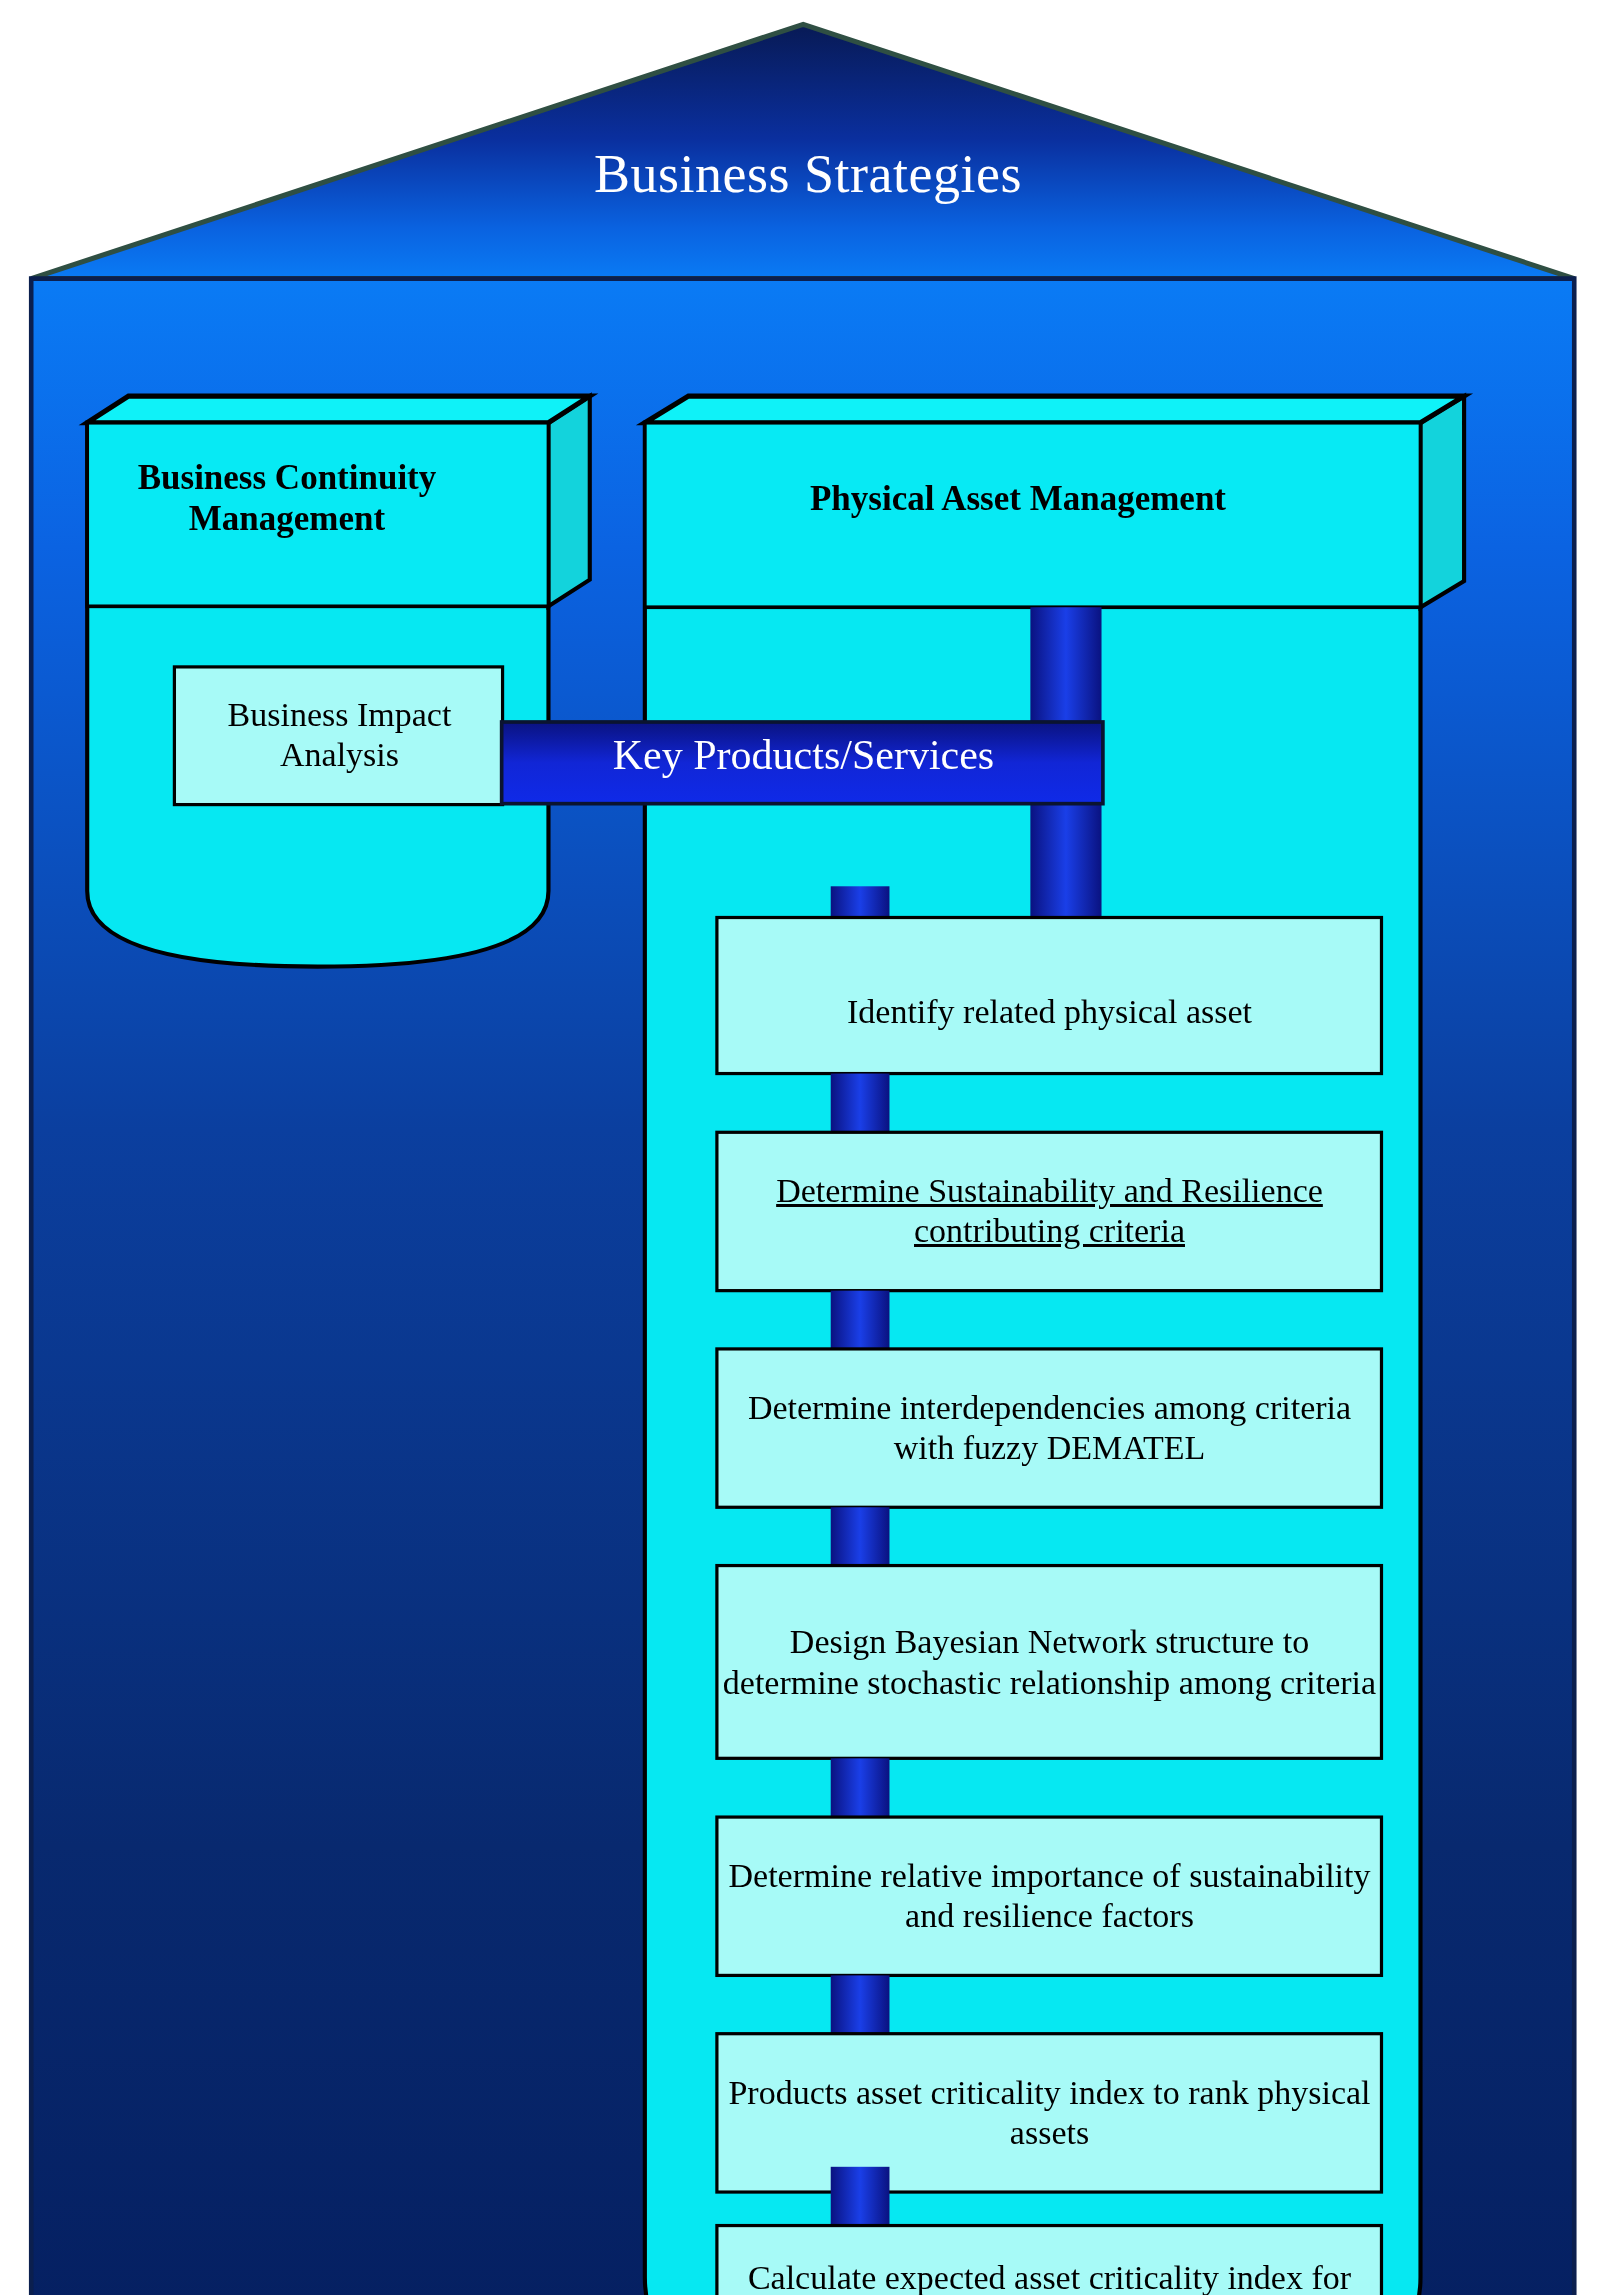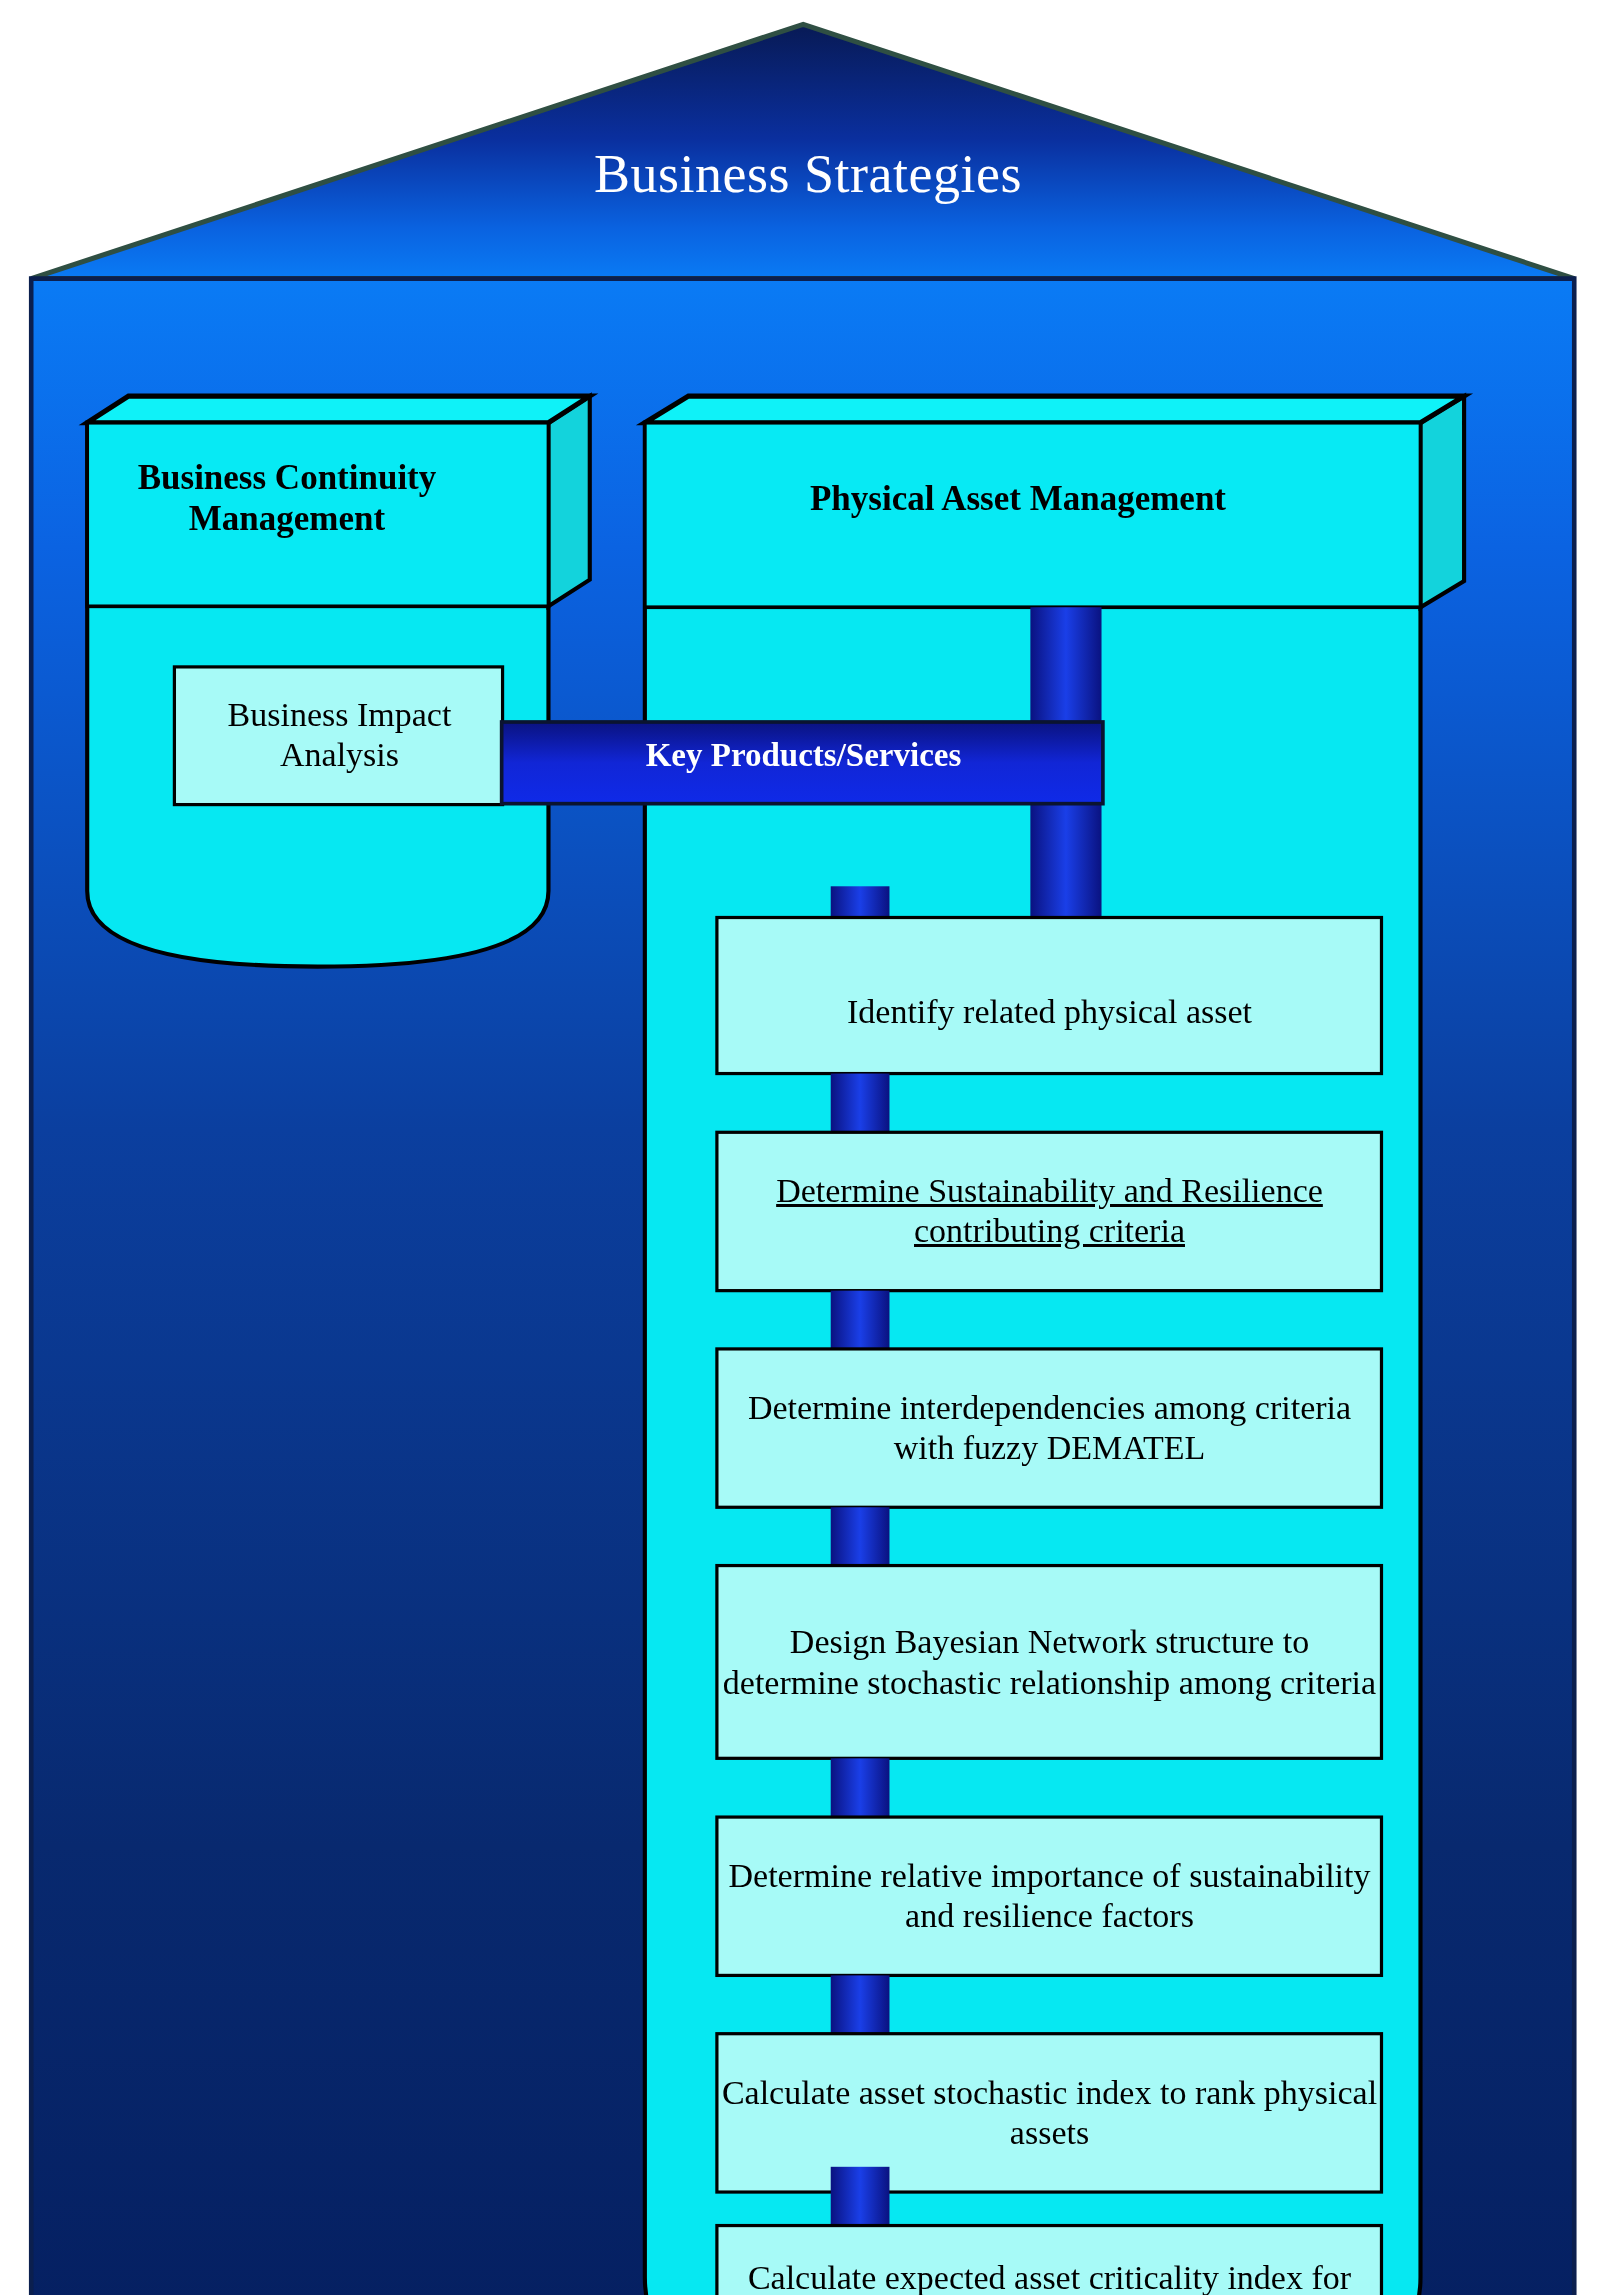--- a/index.html
+++ b/index.html
@@ -33,21 +33,21 @@
   }
   .hdr-bcm{ left:76px; top:452px; width:422px; height:92px;font-family:Liberation Serif, serif; }
   .hdr-pam{ left:628px; top:473px; width:780px; height:51px; }
 
   .bia-label{
     left:179px; top:689px; width:321px; height:92px;
     font-size:34px; color:#000000;
   }
   .kps-label{
     left:505px; top:730px; width:597px; height:51px;
-    font-size:33px; font-weight:bold; color:#ffffff;
+    font-size:42px; font-weight:normal; color:#ffffff;
   }
   .step-label{
     font-size:34px; color:#000000;
     left:721px; width:657px;
   }
 </style>
 </head>
 <body>
 
 <div id="root">
@@ -179,17 +179,17 @@
 
   <div class="txt bia-label">Business Impact Analysis</div>
 
   <div class="txt kps-label">Key Products/Services</div>
 
   <div class="txt step-label" style="top:917px;height:156px;margin-top:17px;">Identify related physical asset</div>
   <div class="txt step-label" style="top:1132px;height:158px;text-decoration:underline;">Determine Sustainability and Resilience contributing criteria</div>
   <div class="txt step-label" style="top:1349px;height:158px;">Determine interdependencies among criteria with fuzzy DEMATEL</div>
   <div class="txt step-label" style="top:1817px;height:158px;">Determine relative importance of sustainability and resilience factors</div>
   <div class="txt step-label" style="top:1566px;height:193px;">Design Bayesian Network structure to determine stochastic relationship among criteria</div>
-  <div class="txt step-label" style="top:2034px;height:158px;">Calculate asset stochastic index to rank physical assets</div>
+  <div class="txt step-label" style="top:2034px;height:158px;">Products asset criticality index to rank physical assets</div>
   <div class="txt step-label" style="top:2226px;height:184px;">Calculate expected asset criticality index for each criteria to determine their impact on criticality of assets</div>
 
 </div>
 
 
 </body></html>

